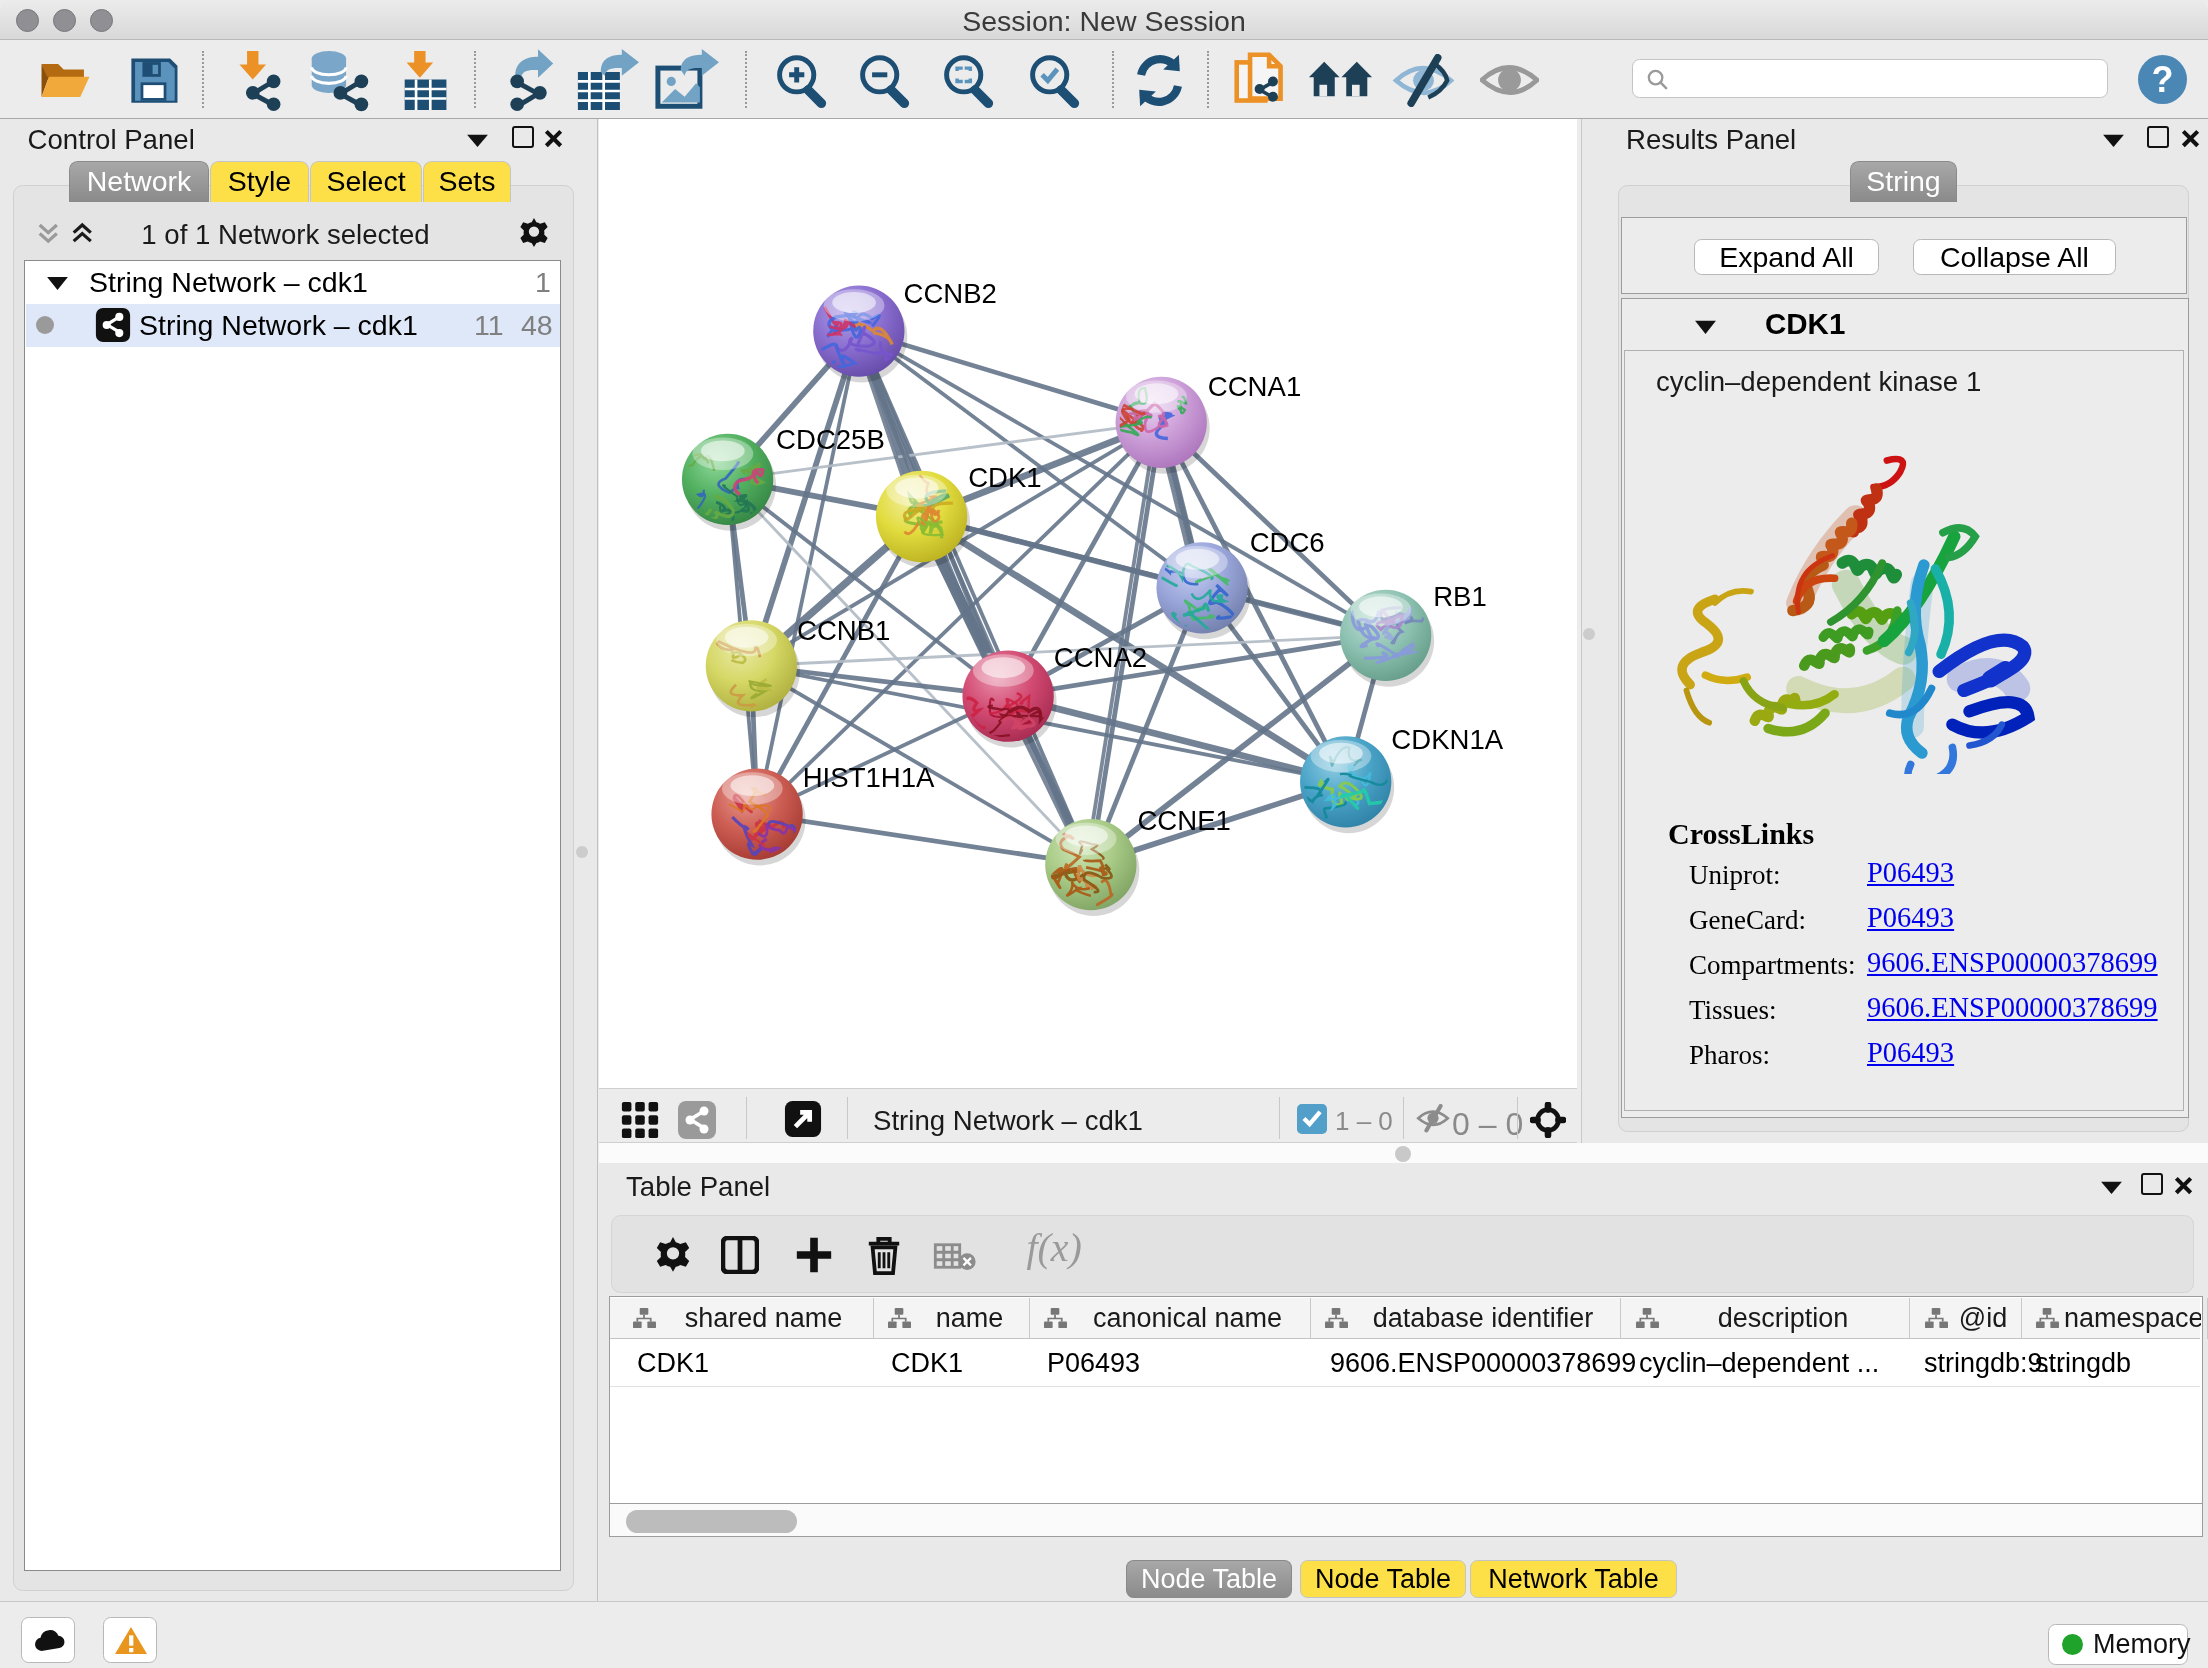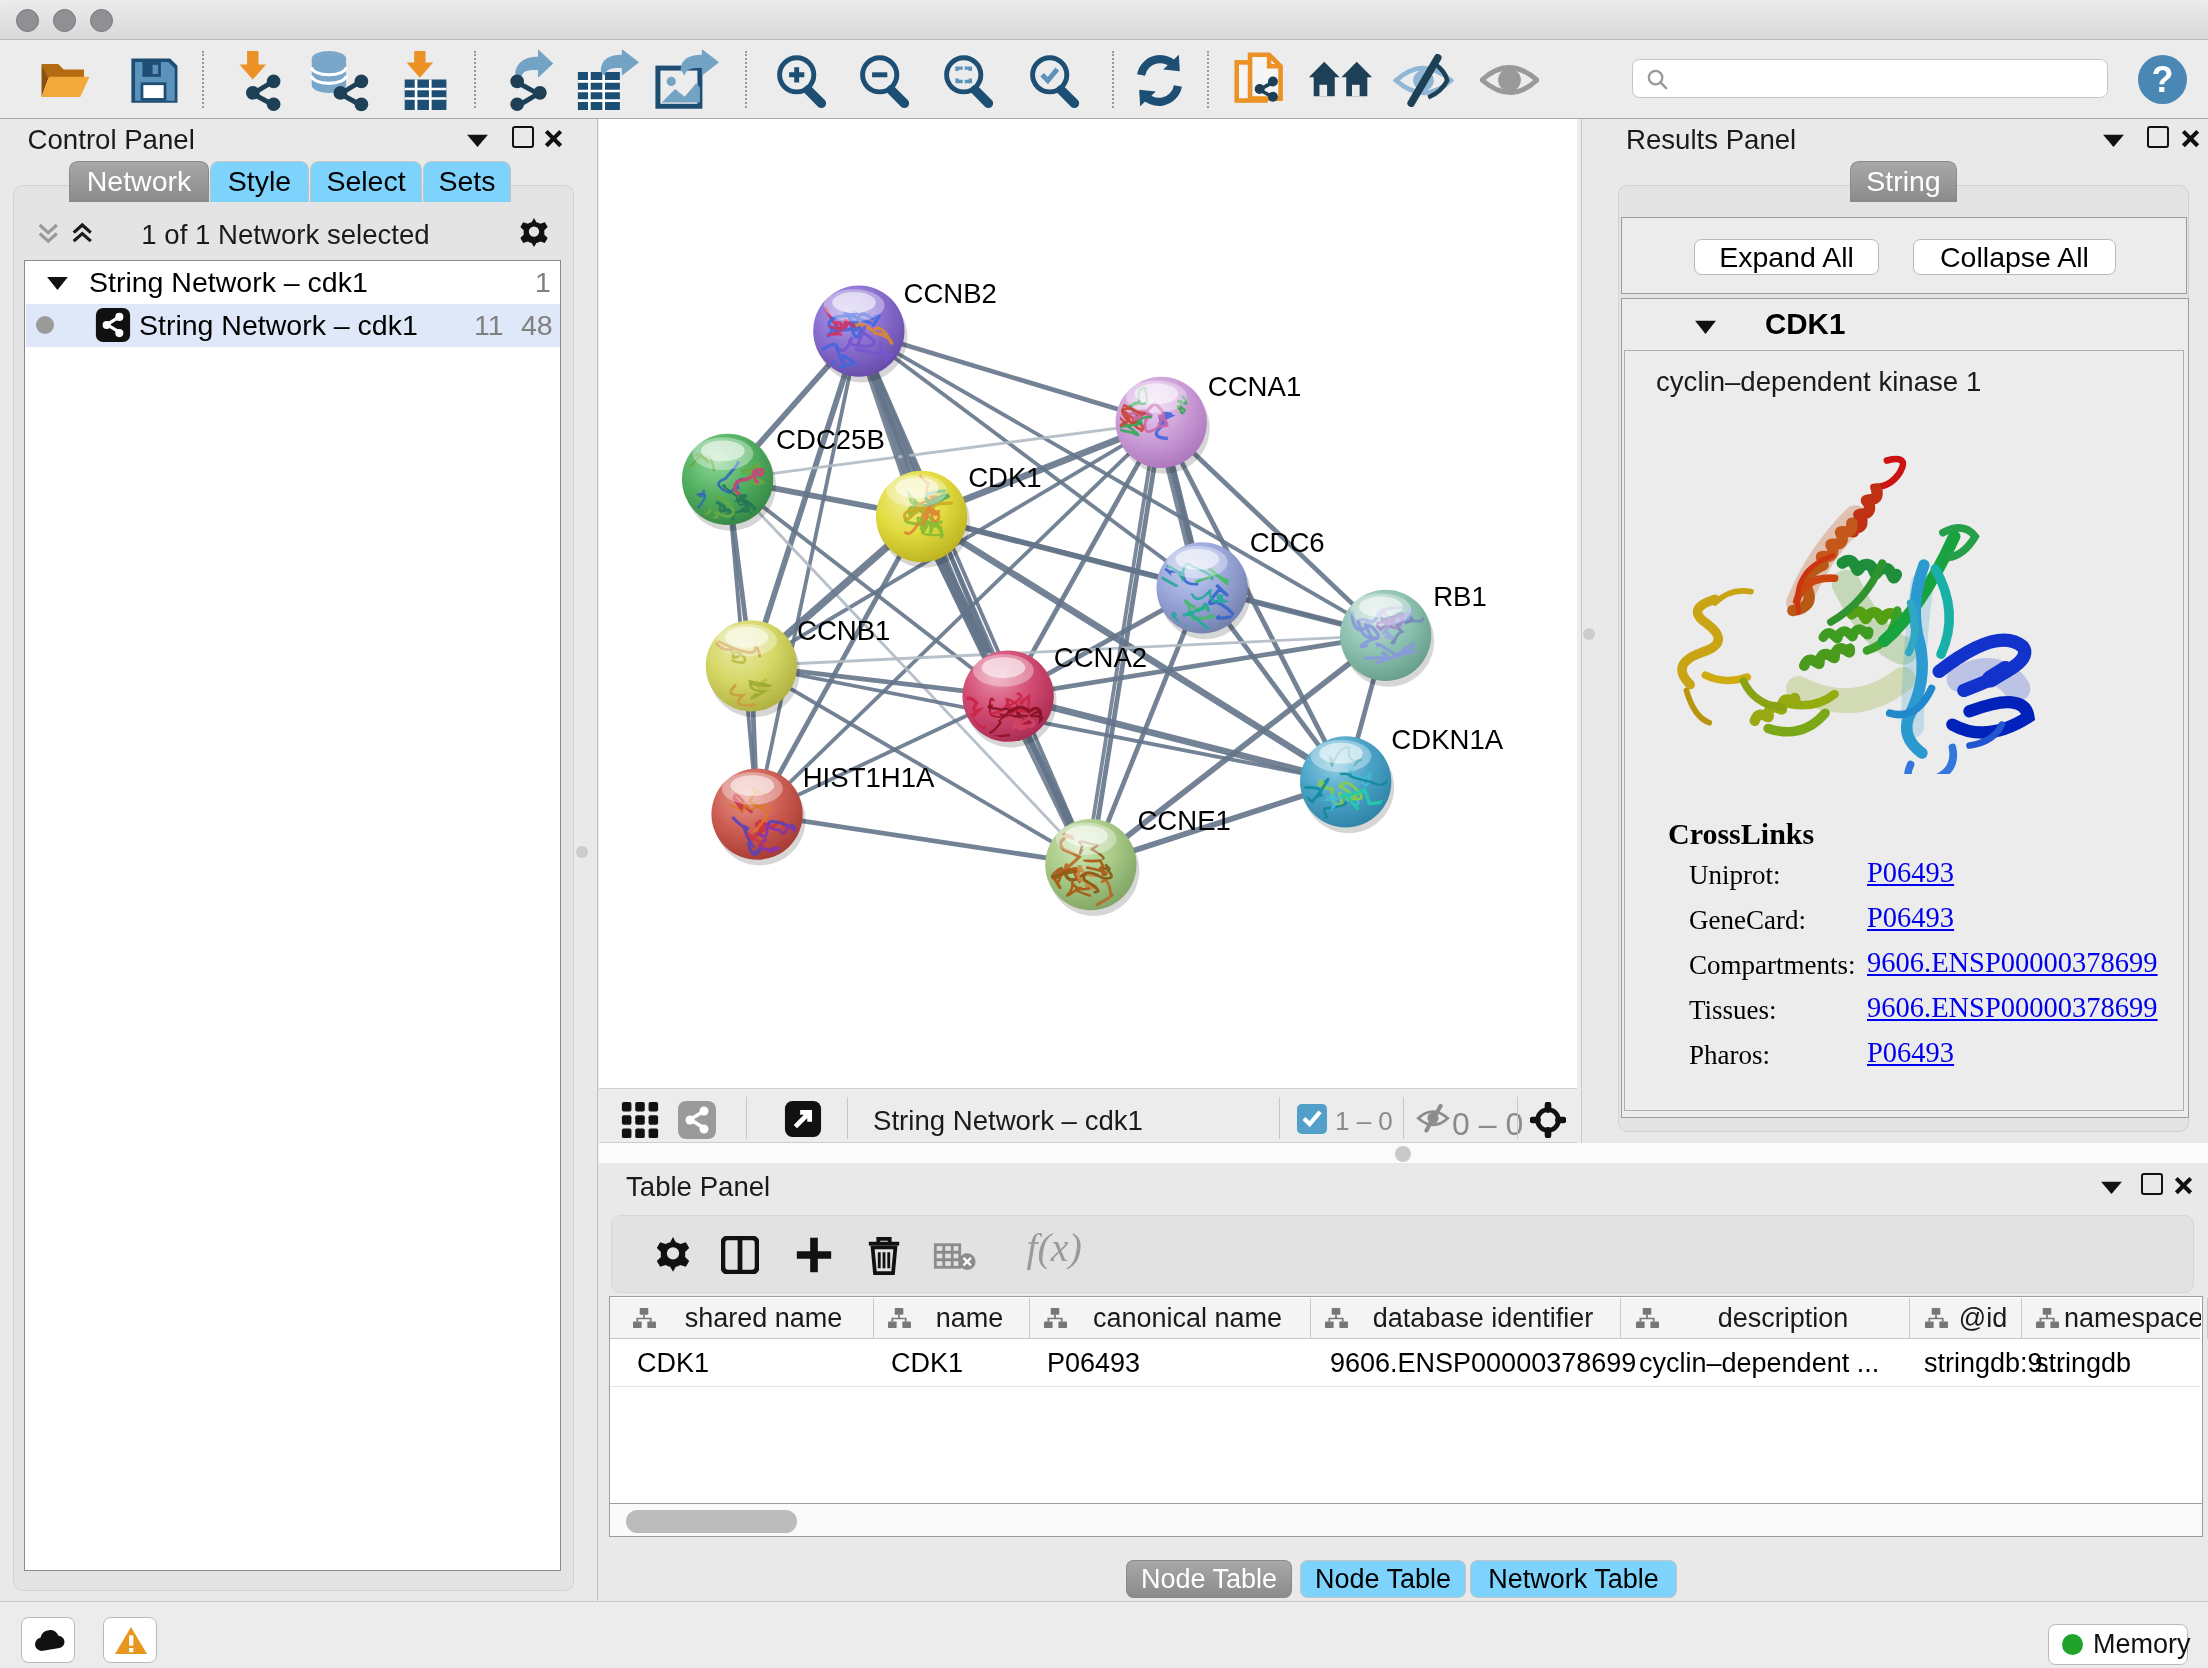--- a/index.html
+++ b/index.html
@@ -10,38 +10,39 @@
 #titlebar { left:0; top:0; width:2208px; height:40px; background:linear-gradient(#ececec,#d8d8d8); border-bottom:1px solid #b8b8b8; border-radius:11.4px 11.4px 0 0; }
 .tl { position:absolute; top:8.6px; width:23px; height:23px; border-radius:50%; background:#8f8f94; border:1px solid #76767c; }
 #title { position:absolute; top:4.8px; width:100%; text-align:center; font-size:28.5px; color:#3a3a3a; }
 
 #toolbar { left:0; top:41px; width:2208px; height:78px; background:#ececec; border-bottom:1px solid #a8a8a8; }
 .sep { position:absolute; top:9.5px; height:57px; width:0; border-left:2.9px dotted #9a9a9a; }
 
 #controlpanel { left:0; top:119px; width:598px; height:1482px; background:#e9e9e9; border-right:1px solid #c0c0c0; }
 .paneltitle { position:absolute; font-size:27.6px; color:#1a1a1a; }
 
-.tab { position:absolute; z-index:3; height:41px; font-size:28.5px; text-align:center; border:1px solid #c4c4c4; border-bottom:none; border-radius:8.6px 8.6px 0 0; background:#7dd3fc; color:#000; line-height:39px; }
+.tab { position:absolute; z-index:3; height:41px; font-size:28.5px; text-align:center; border:1px solid #c4c4c4; border-bottom:none; border-radius:8.6px 8.6px 0 0; background:#fde047; color:#000; line-height:39px; }
 .tabsel { background:linear-gradient(#a8a8a8,#8a8a8a); color:#fff; border-color:#8a8a8a; }
 #netview { left:599px; top:119px; width:978px; height:969px; background:#ffffff; }
 #nettoolbar { left:599px; top:1088px; width:978px; height:55px; background:#ececec; border-top:1px solid #cfcfcf; border-bottom:1px solid #cfcfcf; }
 #whitestrip { left:599px; top:1143px; width:1609px; height:20px; background:#fbfbfb; }
 #resultspanel { left:1581px; top:119px; width:628px; height:1024px; background:#e9e9e9; border-left:1px solid #c8c8c8; }
 #tablepanel { left:599px; top:1163px; width:1609px; height:438px; background:#e9e9e9; }
 #statusbar { left:0; top:1601px; width:2208px; height:68px; background:#ececec; border-top:1px solid #c8c8c8; }
 .btn { position:absolute; background:#fff; border:1px solid #b8b8b8; border-radius:7.6px; }
 a.link { color:#0000ee; }
 </style>
 </head>
 <body>
 <div id="root">
   <div id="titlebar" class="abs">
     <div class="tl" style="left:16px;"></div>
     <div class="tl" style="left:53px;"></div>
     <div class="tl" style="left:90px;"></div>
+    <div id="title">Session: New Session</div>
   </div>
   <div id="toolbar" class="abs">
     <div class="sep" style="left:202px;"></div>
     <div class="sep" style="left:474px;"></div>
     <div class="sep" style="left:745px;"></div>
     <div class="sep" style="left:1112px;"></div>
     <div class="sep" style="left:1207px;"></div>
     <svg class="abs" style="left:36px;top:9.5px" width="59" height="59" viewBox="0 0 32 32">
       <path d="M3 7 h9 l3 3 h11 v5 H6 z" fill="#b36a10"></path>
       <path d="M3 7 v18 l4-11 h-1 z" fill="#8a4f0a"></path>

